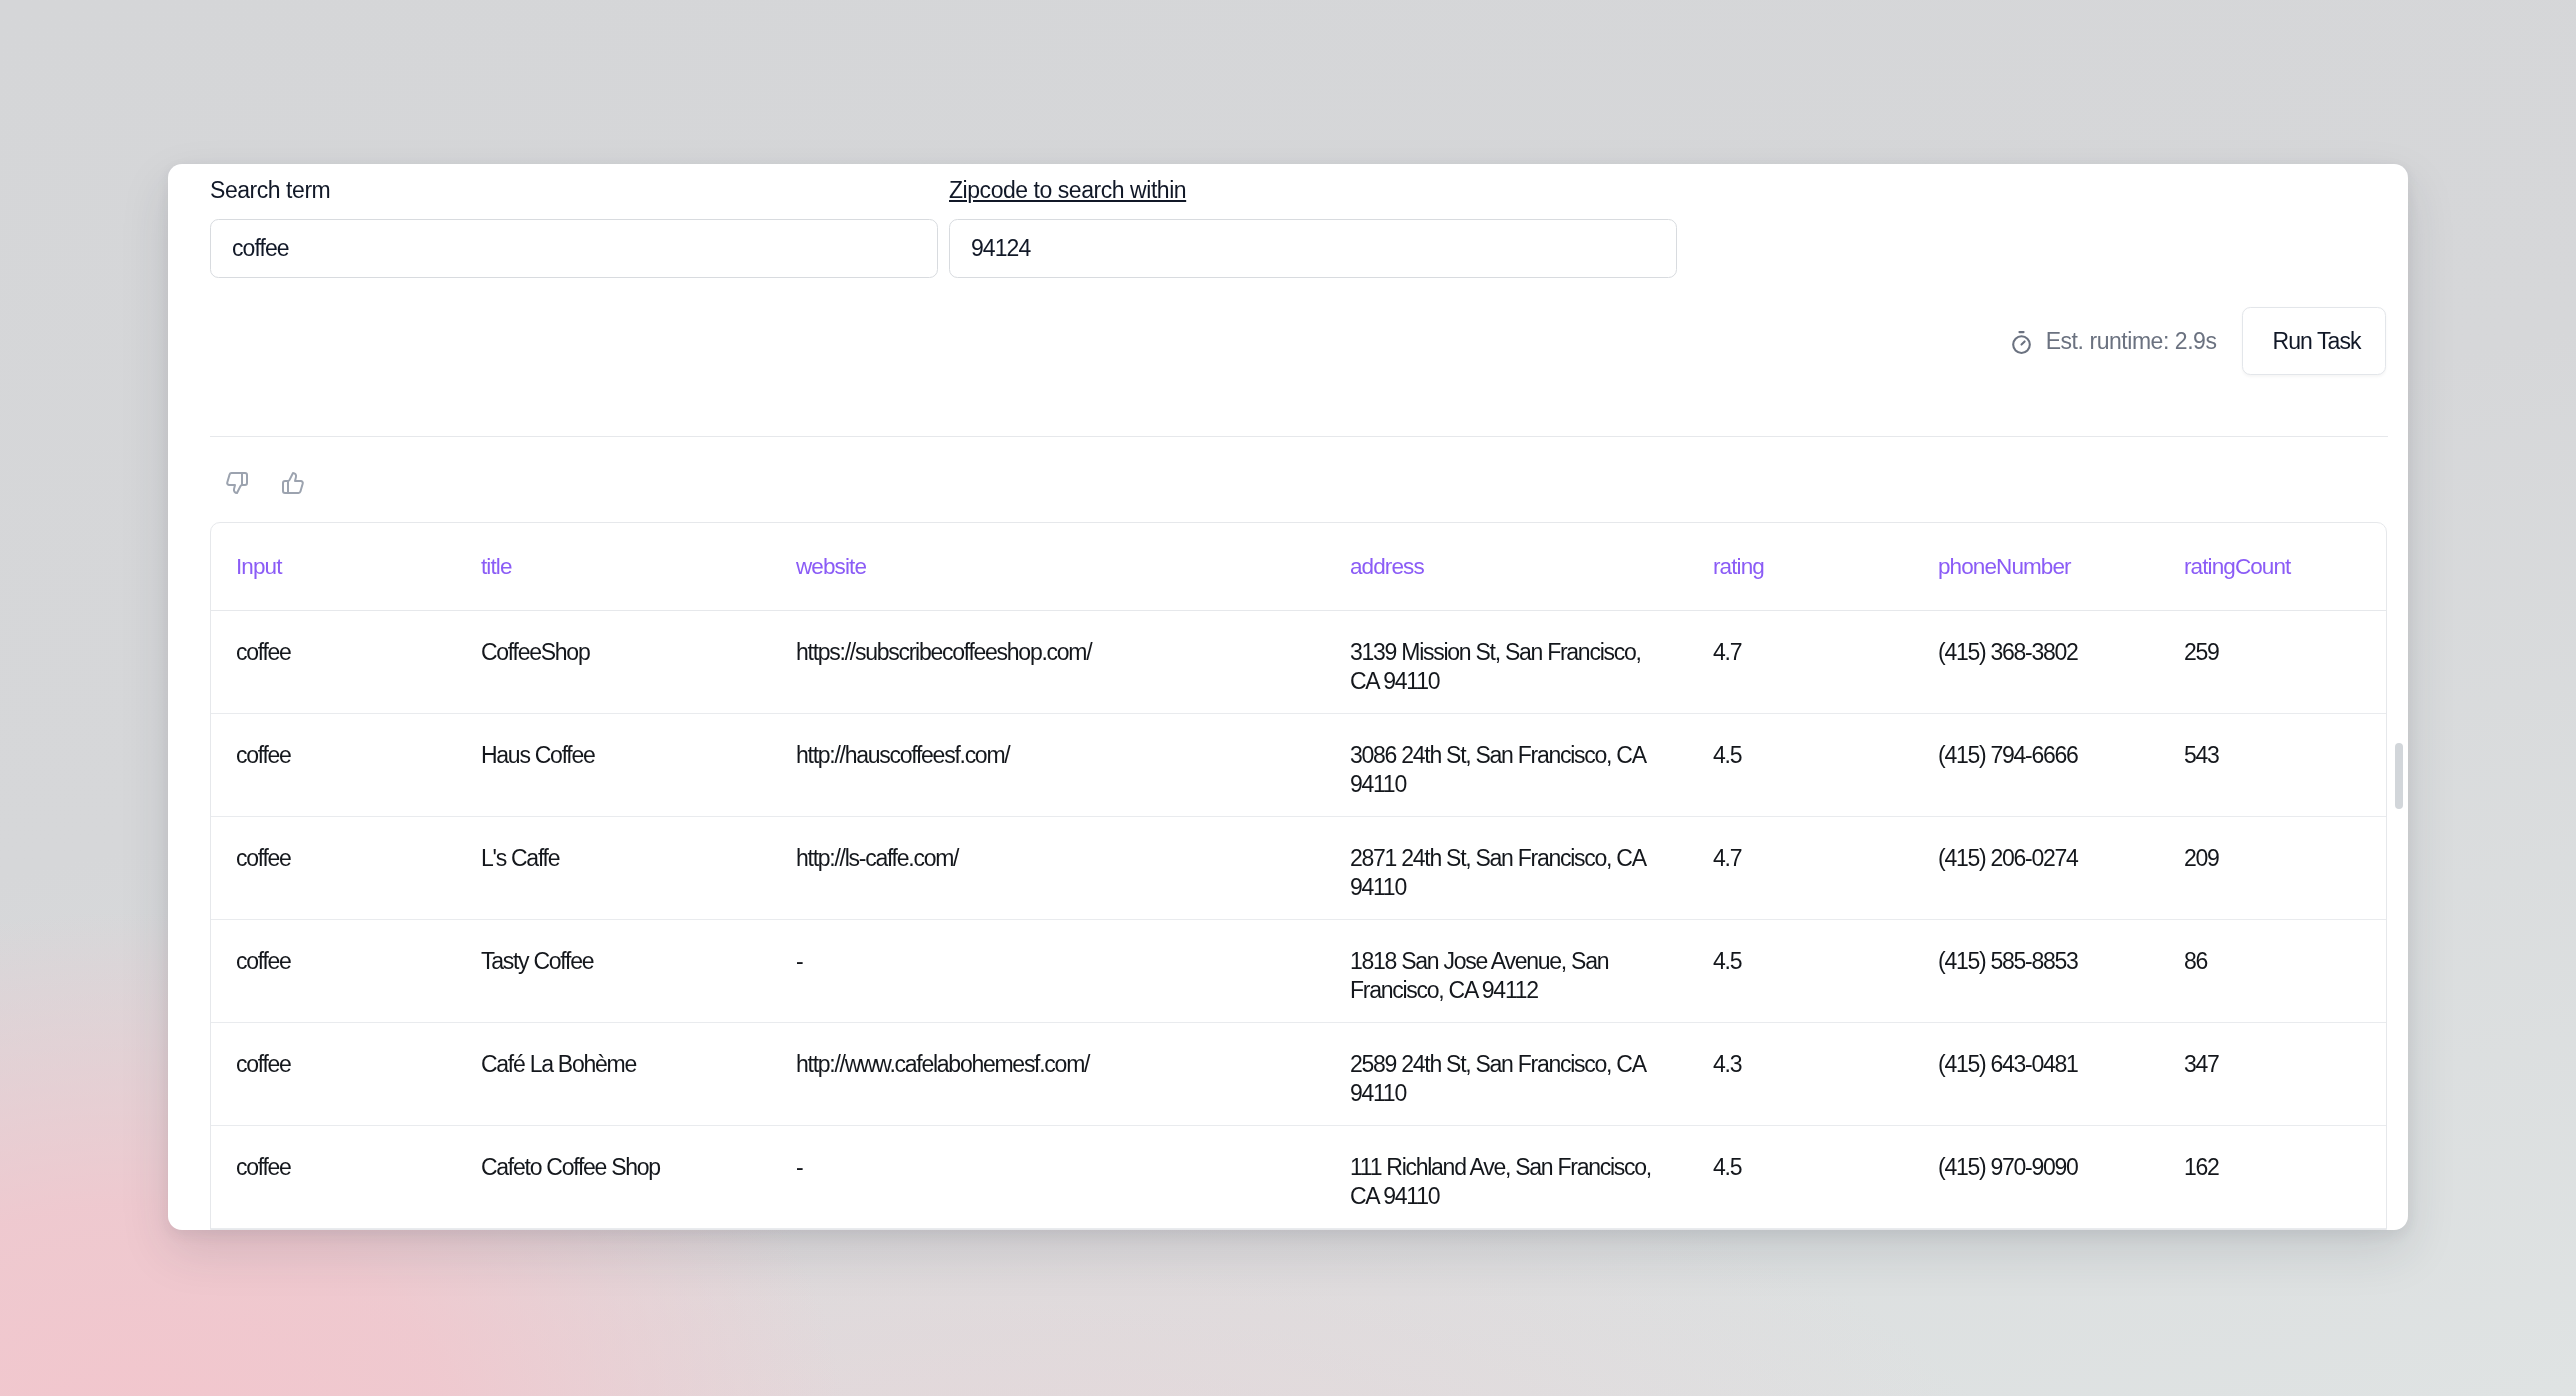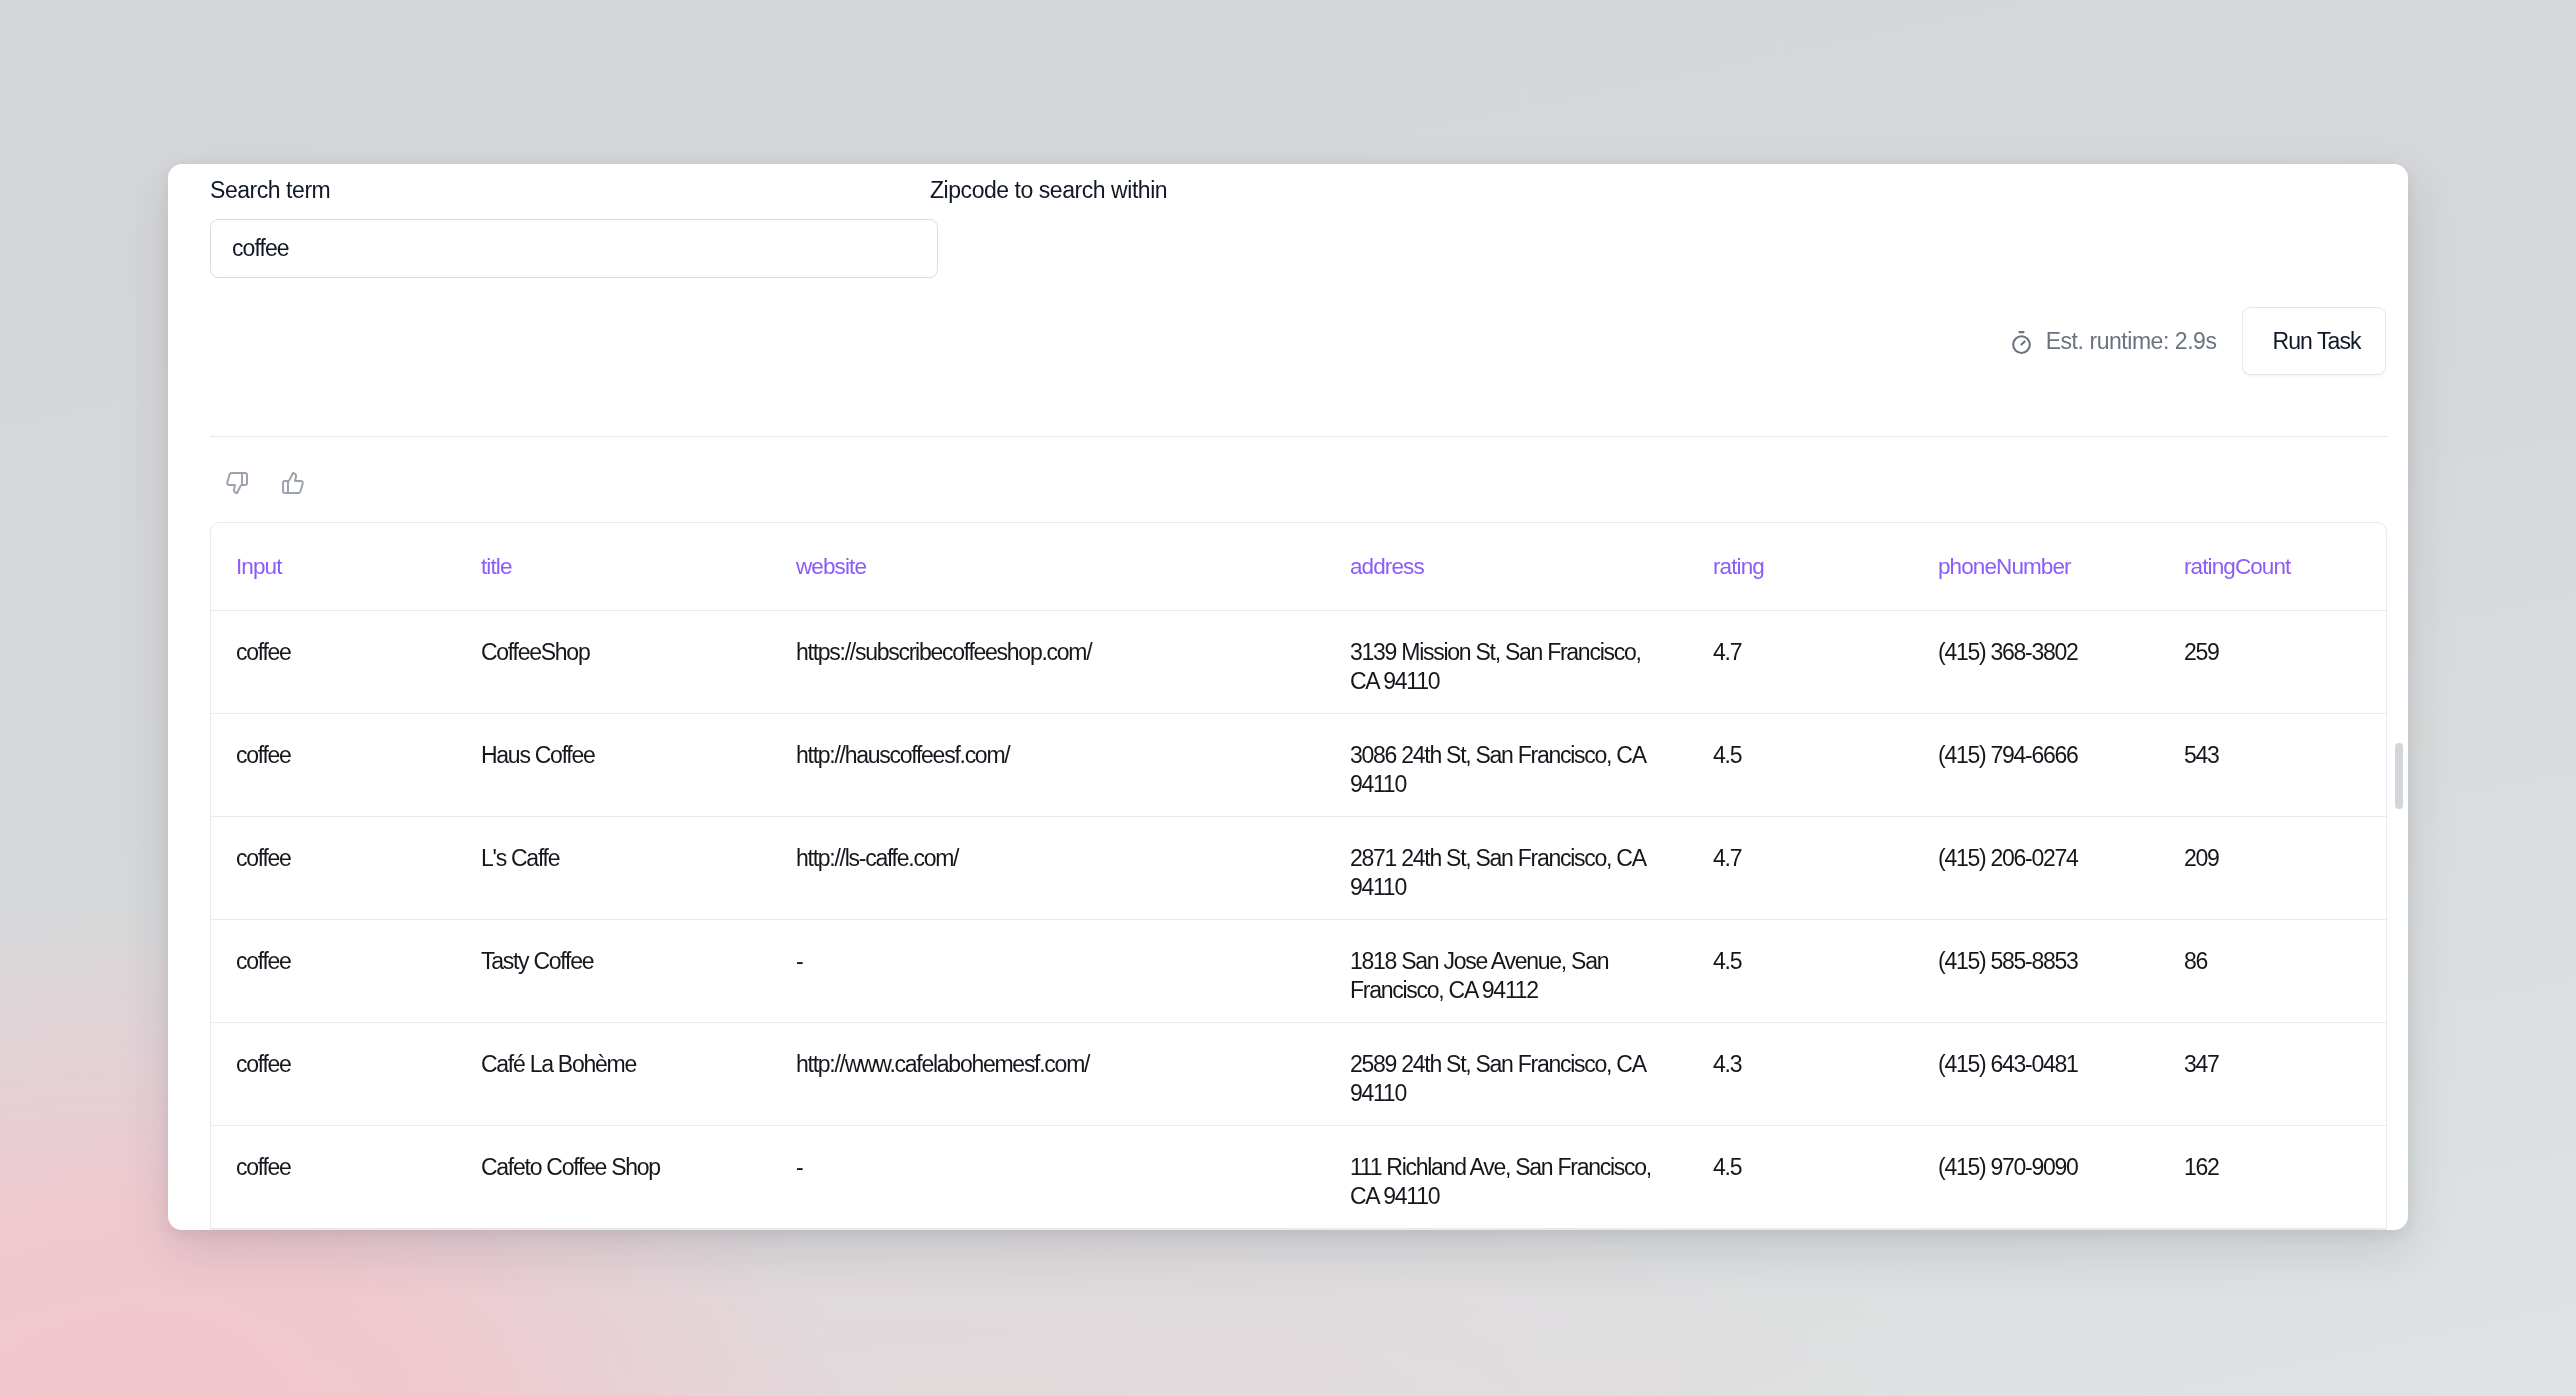--- a/index.html
+++ b/index.html
@@ -13,21 +13,21 @@
       radial-gradient(1619px 669px at 38% 110%, rgba(237,206,211,0.55) 0%, rgba(237,206,211,0) 65%),
       linear-gradient(168deg, #d5d6d8 0%, #d6d7d9 45%, #dfe3e3 100%);
   }
   .card {
     position:absolute; left:168px; top:164px; width:2240px; height:1066px;
     background:#ffffff; border-radius:14px; overflow:hidden;
     box-shadow:0 21px 49px rgba(40,45,60,0.13), 0 4.2px 12.7px rgba(40,45,60,0.07);
   }
   .field-label { position:absolute; font-size:23px; color:#111827; }
   .lbl-search { left:42px; top:12.7px;text-align:center; }
-  .lbl-zip    { left:762px; top:12.7px; }
+  .lbl-zip    { left:781px; top:12.7px;text-decoration:underline; }
   .text-input {
     position:absolute; top:55px; height:59px; width:728px; box-sizing:border-box;
     border:1.4px solid #d8dbdf; border-radius:8.4px; background:#ffffff;
     font-family:inherit; font-size:23px; color:#111827; letter-spacing:-0.04em;
     padding:0 21px; outline:none;
   }
   .inp-search { left:42px; }
   .inp-zip    { left:781px; }
   .runtime-row {
     position:absolute; top:149px; right:22.5px; height:56px;
@@ -70,20 +70,21 @@
 </style>
 </head>
 <body>
 
 <div class="card">
 
   <div class="field-label lbl-search">Search term</div>
   <input class="text-input inp-search" type="text" value="coffee" style="">
 
   <div class="field-label lbl-zip">Zipcode to search within</div>
+  <input class="text-input inp-zip" type="text" value="94124" style="">
 
   <div class="runtime-row">
     <span class="runtime-label">
       <svg viewBox="0 0 24 24" fill="none" stroke="#6b7280" stroke-width="2" stroke-linecap="round" stroke-linejoin="round">
         <line x1="10" y1="2" x2="14" y2="2"></line>
         <line x1="12" y1="14" x2="15" y2="11"></line>
         <circle cx="12" cy="14" r="8"></circle>
       </svg>
       <span>Est. runtime: 2.9s</span>
     </span>

